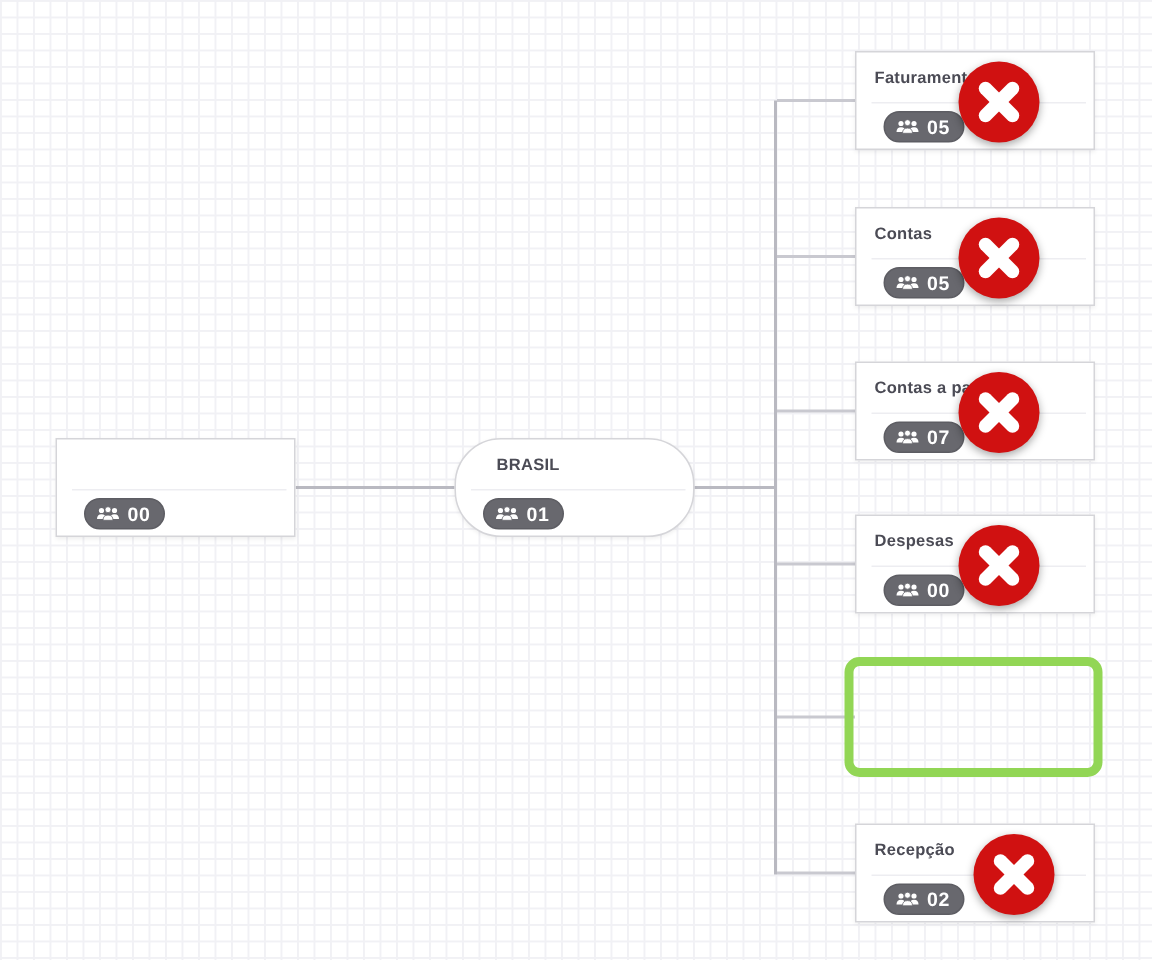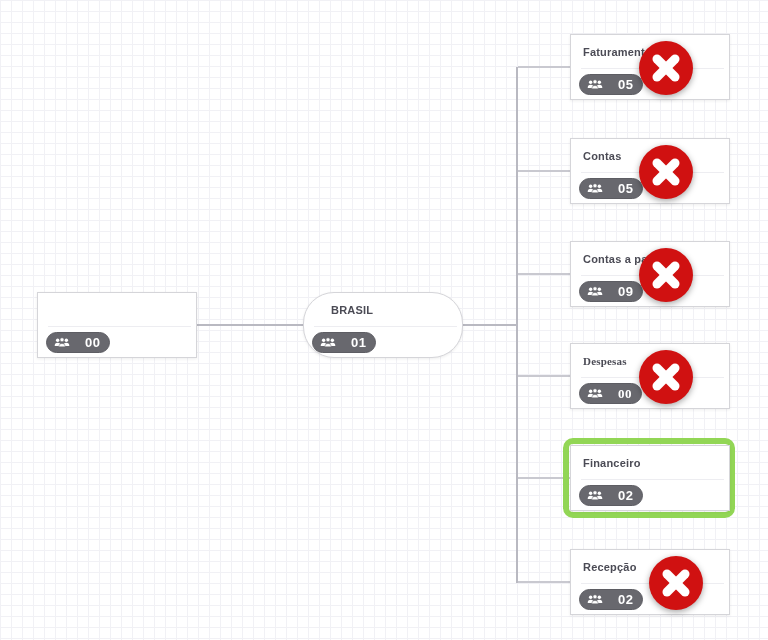--- a/index.html
+++ b/index.html
@@ -38,40 +38,40 @@
     position:absolute;width:160px;height:66px;box-sizing:border-box;
     background:#ffffff;border:1px solid #d5d5d9;
     box-shadow:0 1px 3px rgba(0,0,0,0.07);
     z-index:3;cursor:pointer;
   }
   .n-root{left:37px;top:292px;}
   .n-org{left:303px;top:292px;border-radius:31px;}
   .n-c0{left:570px;top:34px;}
   .n-c1{left:570px;top:138px;}
   .n-c2{left:570px;top:241px;}
-  .n-c3{left:570px;top:343px;font-family:Liberation Serif, serif;}
+  .n-c3{left:570px;top:343px;}
   .n-c4{left:570px;top:445px;}
   .n-c5{left:570px;top:549px;}
 
   .node-title{
     position:absolute;left:12px;top:11px;
     font-size:11px;font-weight:600;color:#4b4b55;letter-spacing:.2px;
     white-space:nowrap;
   }
   .n-org .node-title{left:27px;}
 
   .node-divider{
     position:absolute;left:10px;right:5px;top:33px;height:1px;background:#ededf1;
   }
 
   .badge{
-    position:absolute;left:8px;top:39px;height:21px;min-width:52px;
+    position:absolute;left:18px;top:39px;height:21px;min-width:52px;
     box-sizing:border-box;border-radius:11px;background:#68686e;
     border:1px solid #5d5d63;
-    display:flex;align-items:center;gap:15px;padding:0 9px 0 7px;
+    display:flex;align-items:center;gap:5px;padding:0 9px 0 7px;
   }
   .badge svg{display:block;flex:0 0 auto;}
   .badge-count{
     color:#ffffff;font-size:13px;font-weight:bold;letter-spacing:.5px;line-height:1;
   }
 
   .delete-btn{
     position:absolute;left:67px;top:5px;width:56px;height:56px;
     padding:0;margin:0;border:none;background:transparent;cursor:pointer;z-index:4;
   }
@@ -187,21 +187,21 @@
       <span>
         <svg width="16" height="12" viewBox="0 0 24 18" fill="#ffffff">
           <circle cx="5.5" cy="5" r="2.6"></circle>
             <path d="M1 13.5 Q1 8.8 5.5 8.8 Q10 8.8 10 13.5 Z"></path>
           <circle cx="18.5" cy="5" r="2.6"></circle>
             <path d="M14 13.5 Q14 8.8 18.5 8.8 Q23 8.8 23 13.5 Z"></path>
           <circle cx="12" cy="4.2" r="3" stroke="#68686e" stroke-width="0.8"></circle>
           <path d="M7 14.8 Q7 9.6 12 9.6 Q17 9.6 17 14.8 Z" stroke="#68686e" stroke-width="0.8"></path>
         </svg>
       </span>
-      <span class="badge-count">09</span>
+      <span class="badge-count">07</span>
     </div>
     <button class="delete-btn">
       <svg width="56" height="56" viewBox="0 0 56 56">
         <circle cx="28" cy="28" r="27" fill="#d01111"></circle>
         <line x1="19" y1="19" x2="37" y2="37" stroke="#ffffff" stroke-width="9" stroke-linecap="round"></line>
         <line x1="37" y1="19" x2="19" y2="37" stroke="#ffffff" stroke-width="9" stroke-linecap="round"></line>
       </svg>
     </button>
   </div>
 
@@ -223,37 +223,20 @@
     </div>
     <button class="delete-btn">
       <svg width="56" height="56" viewBox="0 0 56 56">
         <circle cx="28" cy="28" r="27" fill="#d01111"></circle>
         <line x1="19" y1="19" x2="37" y2="37" stroke="#ffffff" stroke-width="9" stroke-linecap="round"></line>
         <line x1="37" y1="19" x2="19" y2="37" stroke="#ffffff" stroke-width="9" stroke-linecap="round"></line>
       </svg>
     </button>
   </div>
 
-  <div class="node n-c4">
-    <div class="node-title">Financeiro</div>
-    <div class="node-divider"></div>
-    <div class="badge">
-      <span>
-        <svg width="16" height="12" viewBox="0 0 24 18" fill="#ffffff">
-          <circle cx="5.5" cy="5" r="2.6"></circle>
-            <path d="M1 13.5 Q1 8.8 5.5 8.8 Q10 8.8 10 13.5 Z"></path>
-          <circle cx="18.5" cy="5" r="2.6"></circle>
-            <path d="M14 13.5 Q14 8.8 18.5 8.8 Q23 8.8 23 13.5 Z"></path>
-          <circle cx="12" cy="4.2" r="3" stroke="#68686e" stroke-width="0.8"></circle>
-          <path d="M7 14.8 Q7 9.6 12 9.6 Q17 9.6 17 14.8 Z" stroke="#68686e" stroke-width="0.8"></path>
-        </svg>
-      </span>
-      <span class="badge-count">02</span>
-    </div>
-  </div>
 
   <div class="node n-c5">
     <div class="node-title">Recepção</div>
     <div class="node-divider"></div>
     <div class="badge">
       <span>
         <svg width="16" height="12" viewBox="0 0 24 18" fill="#ffffff">
           <circle cx="5.5" cy="5" r="2.6"></circle>
             <path d="M1 13.5 Q1 8.8 5.5 8.8 Q10 8.8 10 13.5 Z"></path>
           <circle cx="18.5" cy="5" r="2.6"></circle>

